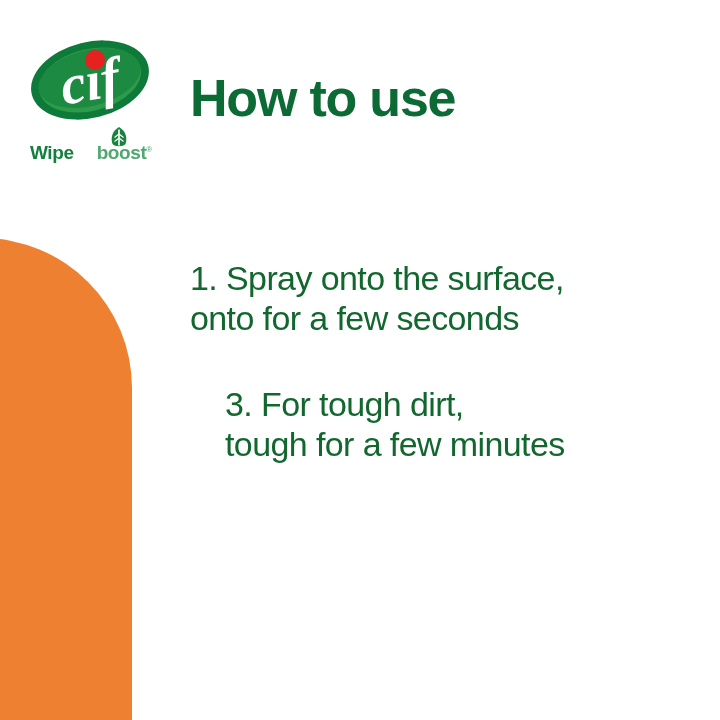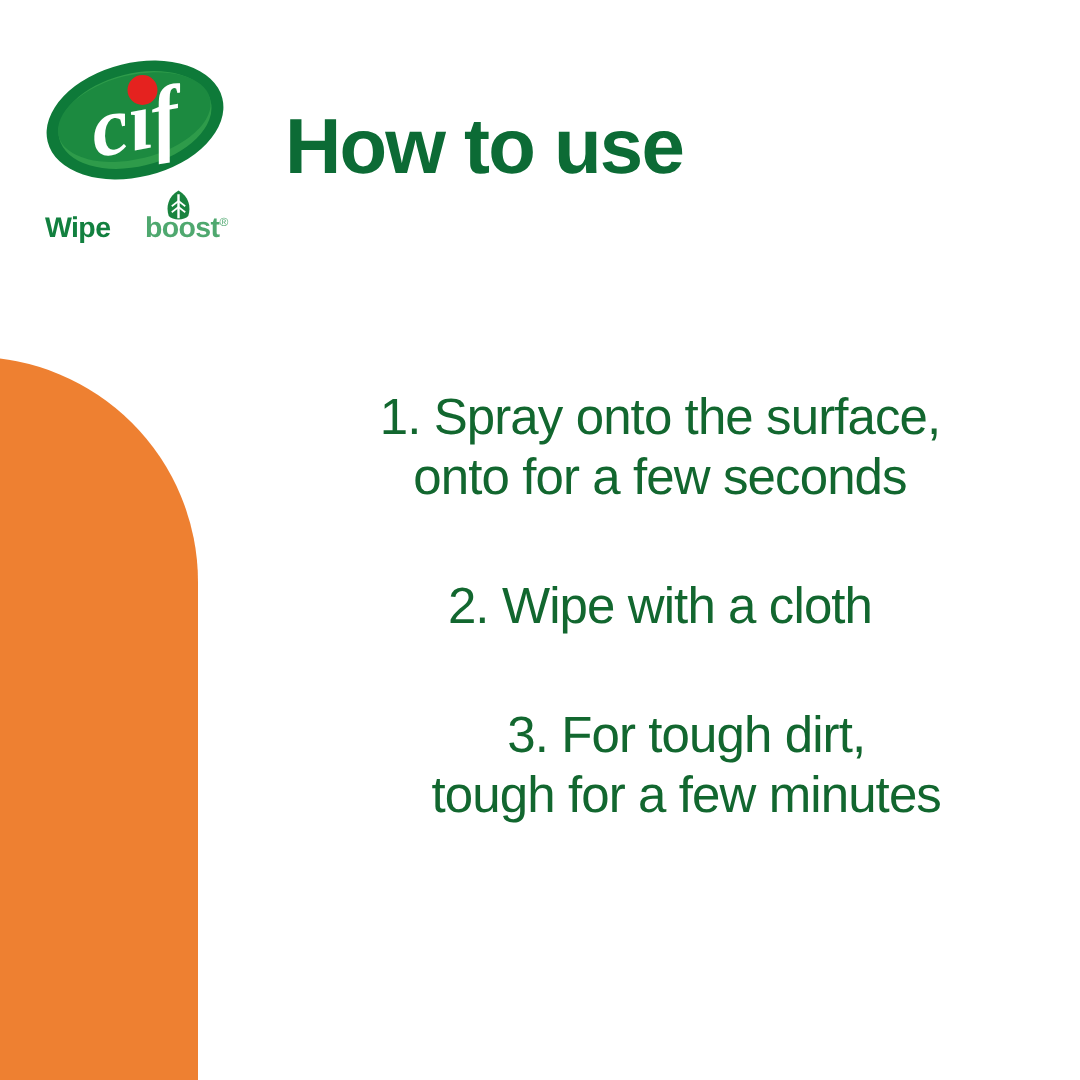--- a/index.html
+++ b/index.html
@@ -106,21 +106,20 @@
     width: 500px;
   }
   .step {
     color: #12672F;
     font-family: "Liberation Sans", sans-serif;
     font-size: 34px;
     font-weight: normal;
     letter-spacing: -0.6px;
     line-height: 1.18;
     margin: 0 0 46px 0;
-    text-align: center;
   }
   .step:last-child { margin-bottom: 0; margin-left: 35px; }
   .step-line { display: block; white-space: nowrap; }
 </style>
 </head>
 <body>
 
 <div id="page">
 
   <div id="orange-shape"></div>
@@ -156,23 +155,20 @@
 
   <h1 id="page-title">How to use</h1>
 
   <div id="steps">
 
     <p class="step">
       <span class="step-line">1. Spray onto the surface,</span>
       <span class="step-line">onto for a few seconds</span>
     </p>
 
-    <p class="step">
-      <span class="step-line">2. Wipe with a cloth</span>
-    </p>
 
     <p class="step">
       <span class="step-line">3. For tough dirt,</span>
       <span class="step-line">tough for a few minutes</span>
     </p>
 
   </div>
 
 </div>
 

